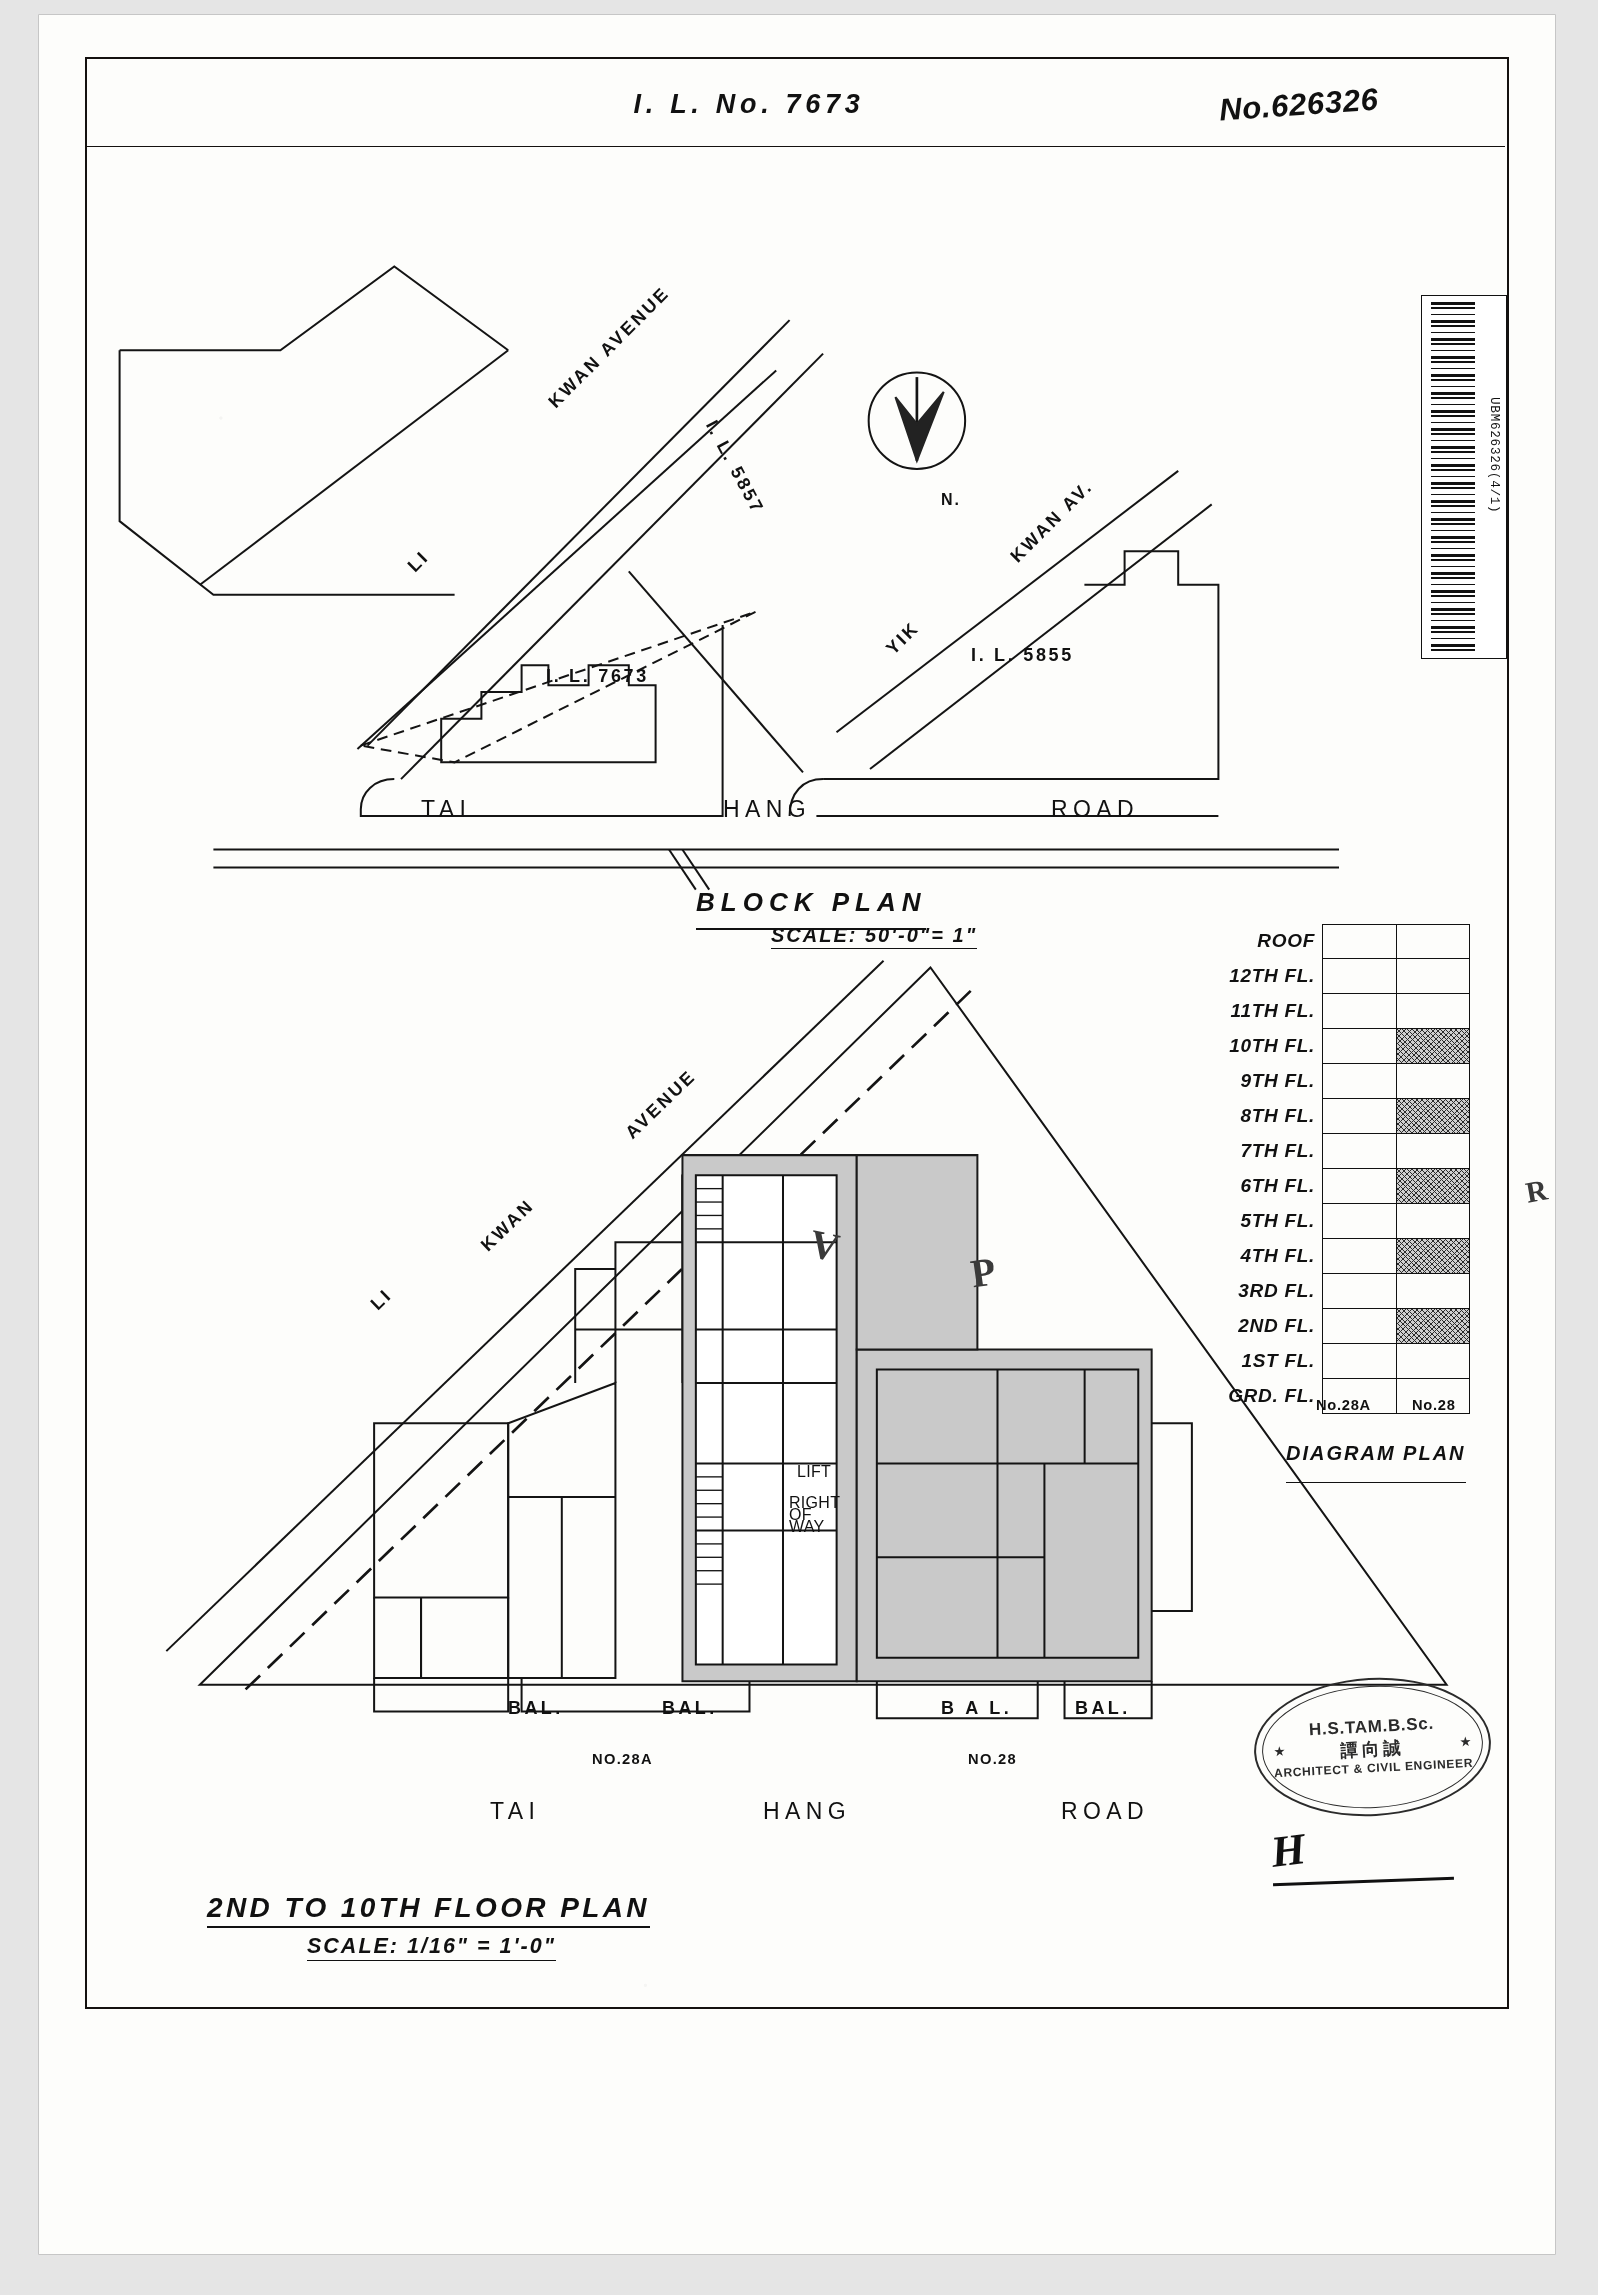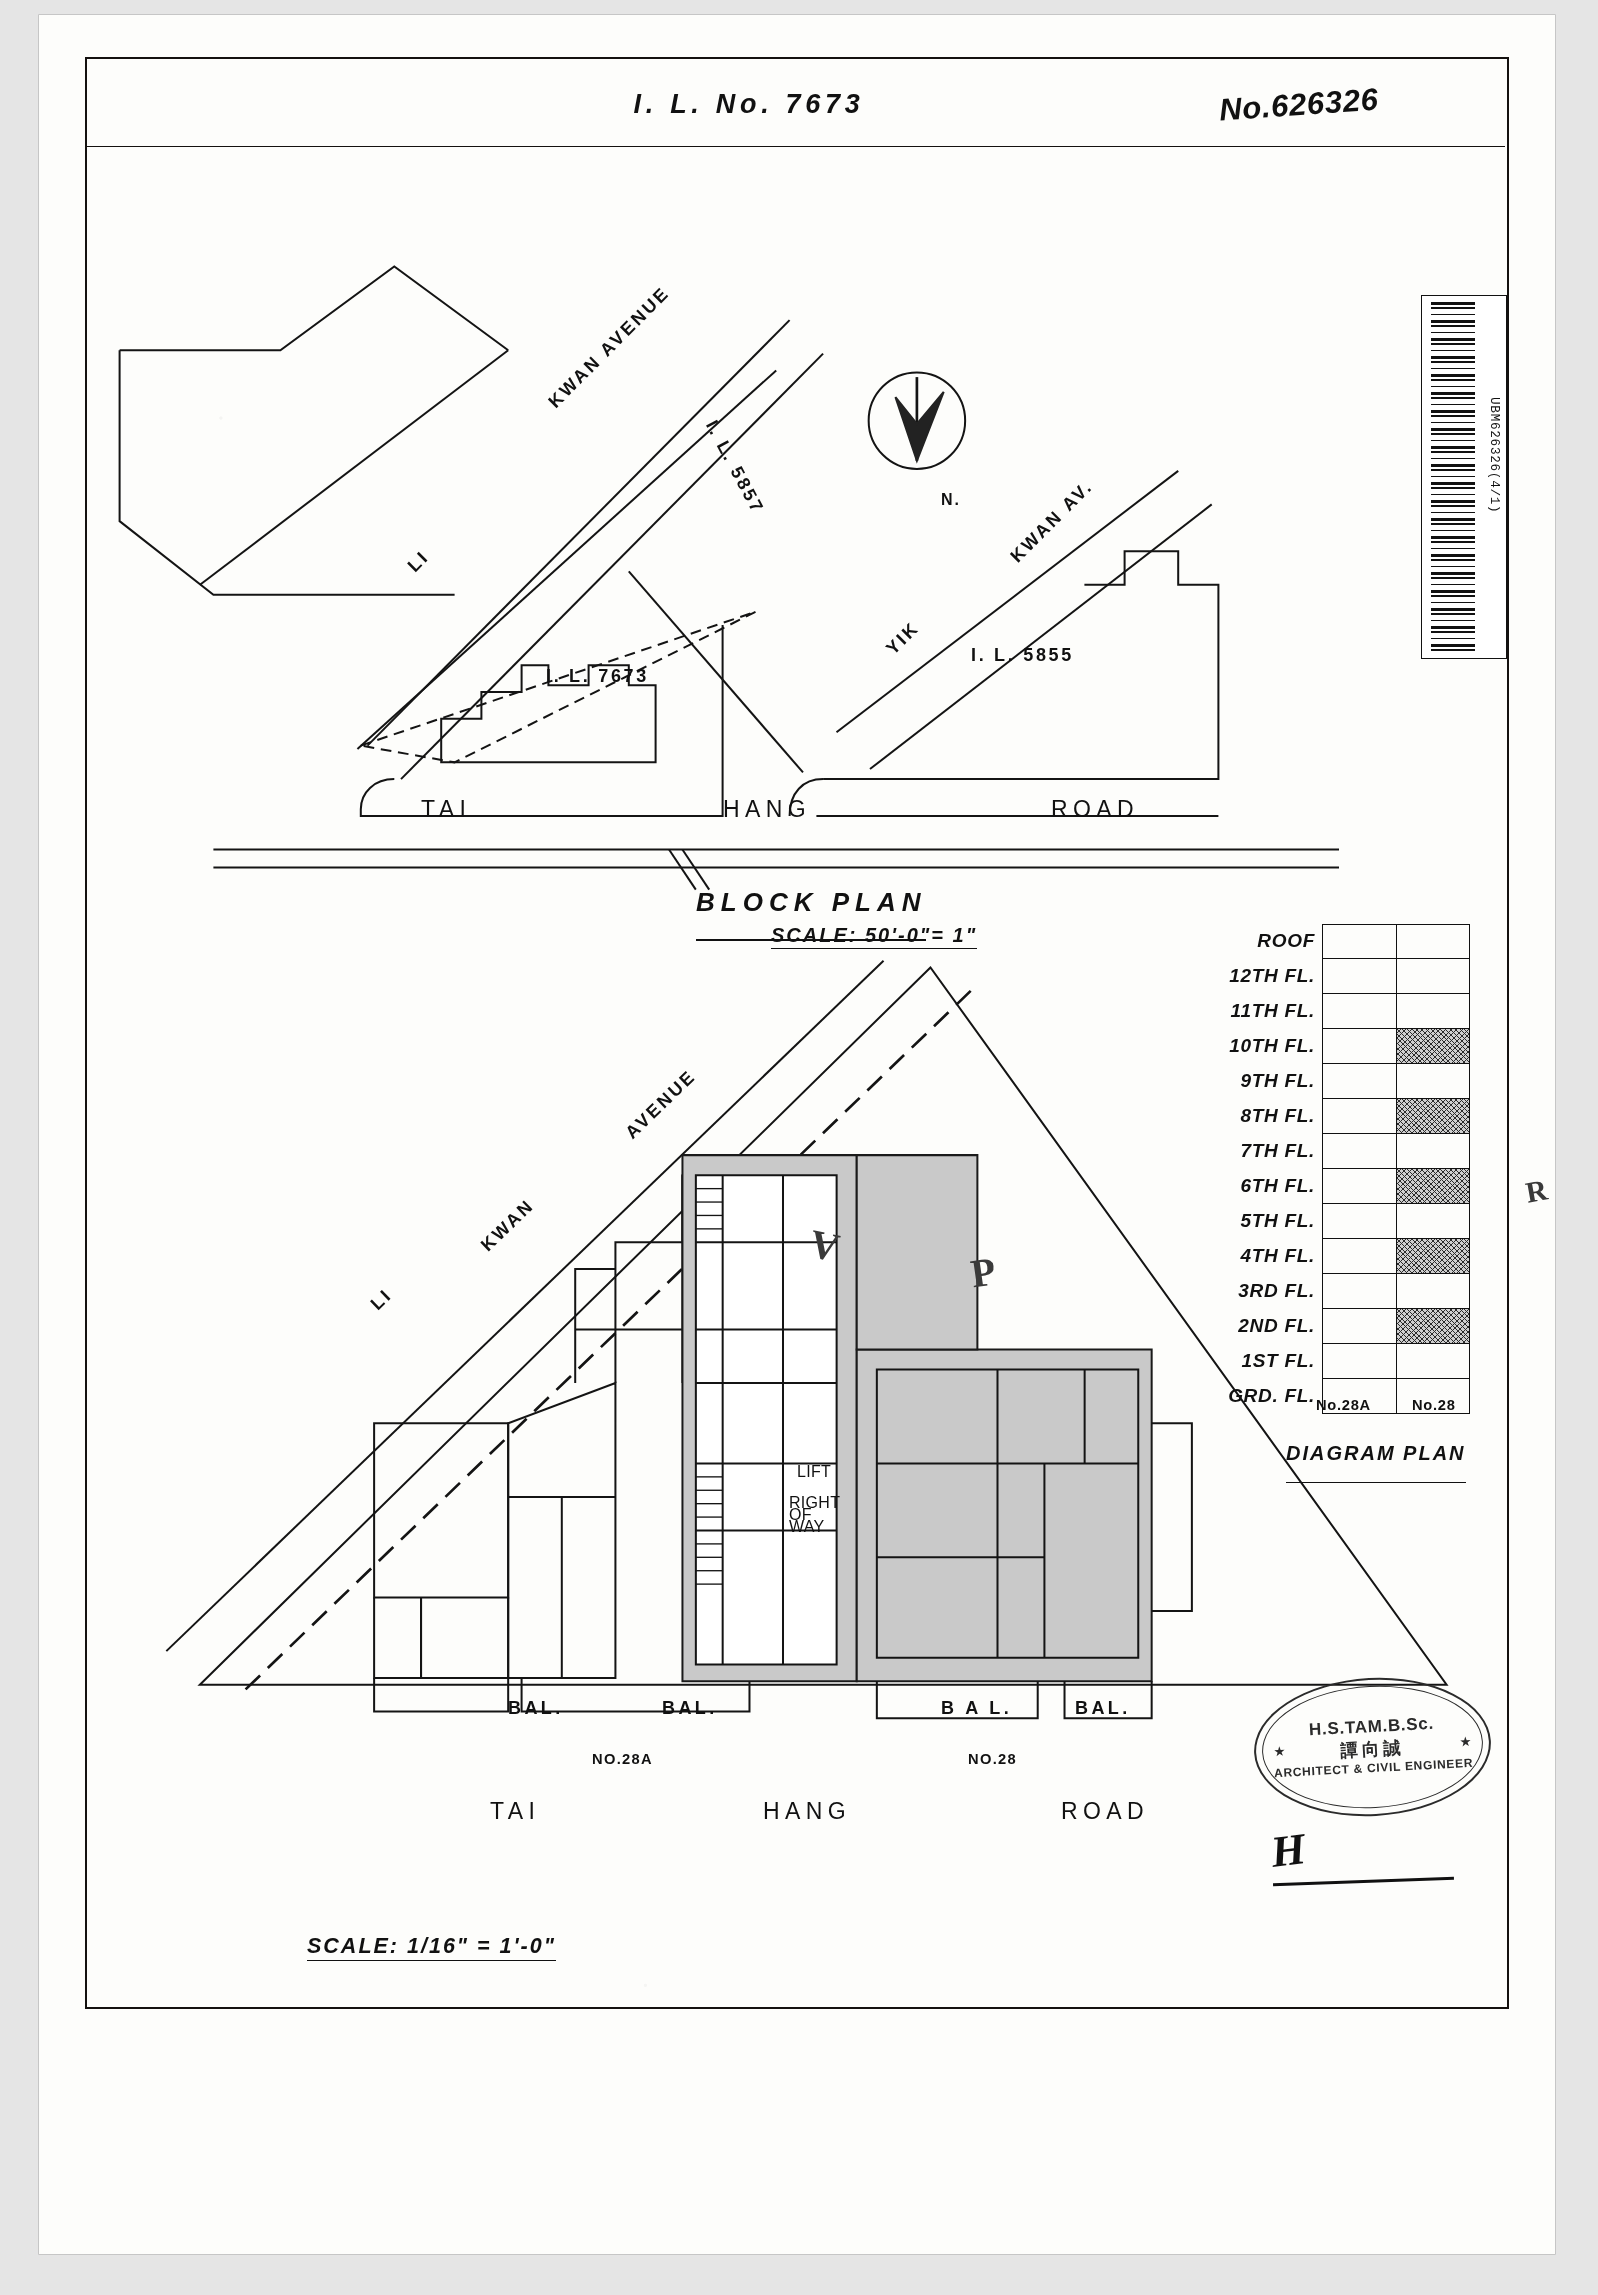--- a/index.html
+++ b/index.html
@@ -74,21 +74,21 @@
     font-family:"Liberation Mono", monospace;
   }
   
   svg{position:absolute;overflow:visible;}
   .st{stroke:#141414;fill:none;}
   
   .lbl{font-family:"Liberation Sans", sans-serif;font-size:18px;letter-spacing:2.7px;font-weight:700;color:#111;}
   .lbl-sm{font-size:16px;letter-spacing:2px;}
   .blockplan-title{
     left:657px;top:872px;font-size:26px;font-weight:700;letter-spacing:6px;
-    border-bottom:2px solid #111;padding-bottom:21px;
+    border-bottom:2px solid #111;padding-bottom:10px;
   }
   .blockplan-scale{
     left:732px;top:909px;font-size:20px;font-weight:700;letter-spacing:2px;
     border-bottom:1.3px solid #111;padding-bottom:1.3px;
   }
   .floorplan-title{
     left:168px;top:1877px;font-size:28px;font-weight:700;letter-spacing:3.4px;
     border-bottom:2px solid #111;padding-bottom:2.7px;
   }
   .floorplan-scale{
@@ -399,20 +399,21 @@
     <div class="fp-lbl" style="left:902px;top:1683px;">B A L.</div>
     <div class="fp-lbl" style="left:1036px;top:1683px;">BAL.</div>
 
     <div class="fp-lbl fp-lbl-sm" style="left:553px;top:1736px;">NO.28A</div>
     <div class="fp-lbl fp-lbl-sm" style="left:929px;top:1736px;">NO.28</div>
 
     <div class="road-lbl" style="left:451px;top:1783px;">TAI</div>
     <div class="road-lbl" style="left:724px;top:1783px;">HANG</div>
     <div class="road-lbl" style="left:1022px;top:1783px;">ROAD</div>
 
+    <div class="ink floorplan-title hand">2ND TO 10TH FLOOR PLAN</div>
     <div class="ink floorplan-scale hand">SCALE: 1/16" = 1'-0"</div>
 
     <div class="stamp">
       <span class="star" style="left:17.4px;top:59px;">★</span>
       <span class="star" style="right:17.4px;top:59px;">★</span>
       <div class="s1">H.S.TAM.B.Sc.</div>
       <div class="s2">譚向誠</div>
       <div class="s3">ARCHITECT &amp; CIVIL ENGINEER</div>
     </div>
     <div class="signature">H</div>

